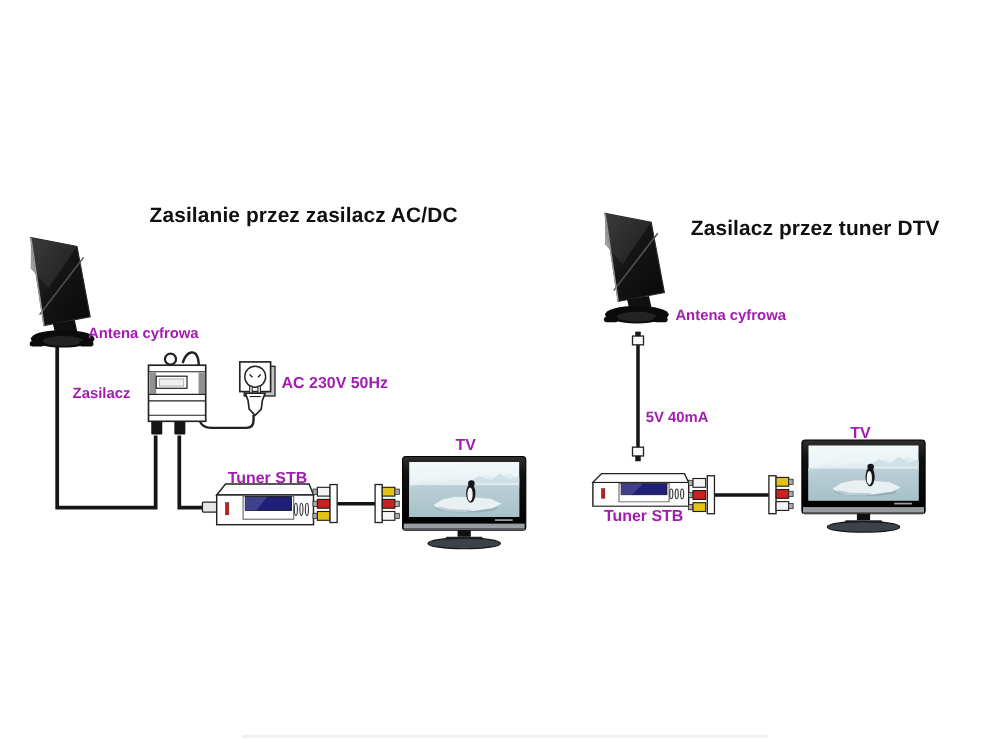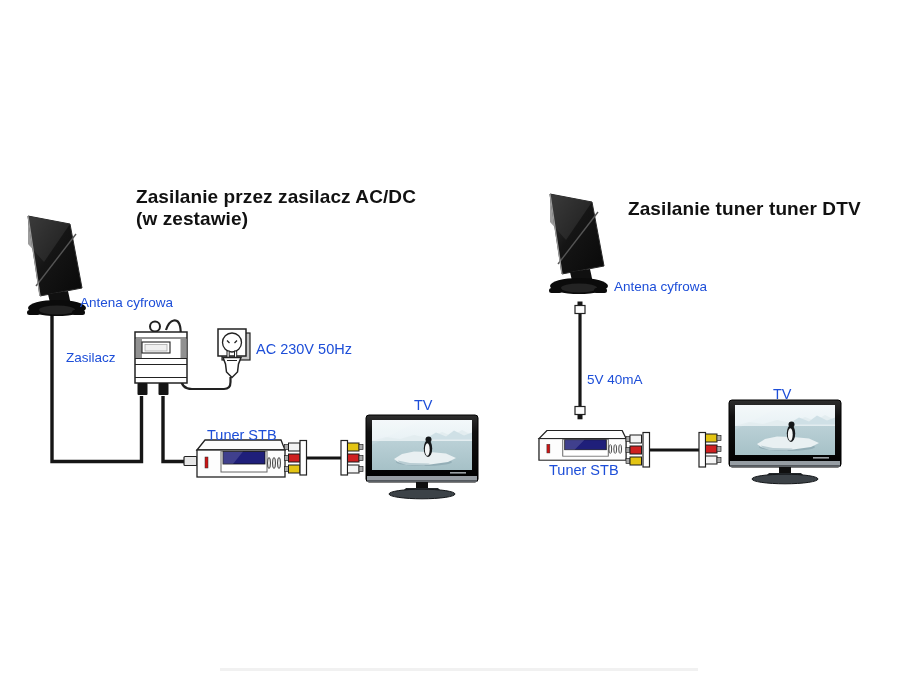--- a/index.html
+++ b/index.html
@@ -2,21 +2,21 @@
 <html><head>
 <meta charset="utf-8">
 <style>
   html,body{margin:0;padding:0;background:#fff;}
   .canvas{
     position:relative;width:900px;height:675px;background:#ffffff;
     font-family:"Liberation Sans",sans-serif;overflow:hidden;
   }
   .canvas svg{position:absolute;left:0;top:0;}
   .lbl{
-    position:absolute;font-weight:normal;color:#1d4ed8;font-size:13.5px;
+    position:absolute;font-weight:bold;color:#a21caf;font-size:13.5px;
     white-space:nowrap;line-height:1.15;
   }
   .lbl-lg{font-size:14.5px;}
   .title{
     position:absolute;font-weight:bold;color:#111;font-size:19px;
     line-height:22px;white-space:nowrap;letter-spacing:.1px;
   }
   .bottom-divider{
     position:absolute;left:220px;top:668px;width:478px;height:3px;
     background:#f1f1f1;
@@ -205,23 +205,22 @@
     </g>
 
     <g>
       <use href="#tvset" transform="translate(729,400)"></use>
     </g>
   </g>
 </svg>
 
 <div class="title" style="left:136px;top:186px;">
   <div>Zasilanie przez zasilacz AC/DC</div>
-  <div>(w zestawie)</div>
 </div>
-<div class="title" style="left:628px;top:198px;">Zasilanie tuner tuner DTV</div>
+<div class="title" style="left:628px;top:198px;">Zasilacz przez tuner DTV</div>
 
 <div class="lbl" style="left:80px;top:295px;">Antena cyfrowa</div>
 <div class="lbl" style="left:66px;top:350px;">Zasilacz</div>
 <div class="lbl lbl-lg" style="left:256px;top:341px;text-align:right;">AC 230V 50Hz</div>
 <div class="lbl lbl-lg" style="left:207px;top:427px;">Tuner STB</div>
 <div class="lbl lbl-lg" style="left:414px;top:397px;">TV</div>
 
 <div class="lbl" style="left:614px;top:279px;">Antena cyfrowa</div>
 <div class="lbl" style="left:587px;top:372px;">5V 40mA</div>
 <div class="lbl lbl-lg" style="left:549px;top:462px;">Tuner STB</div>

